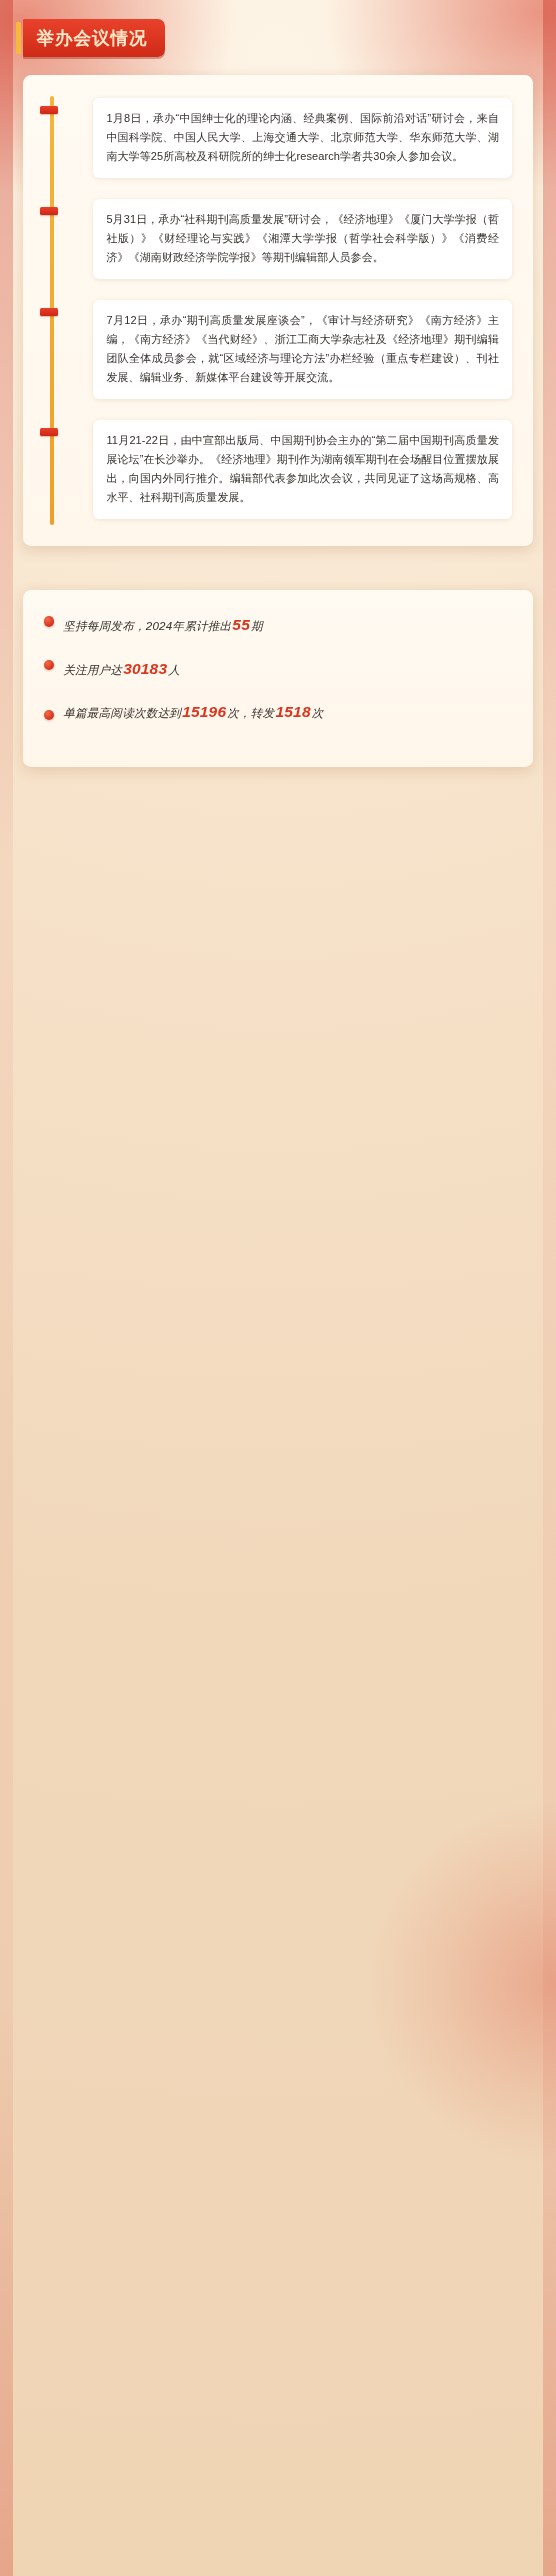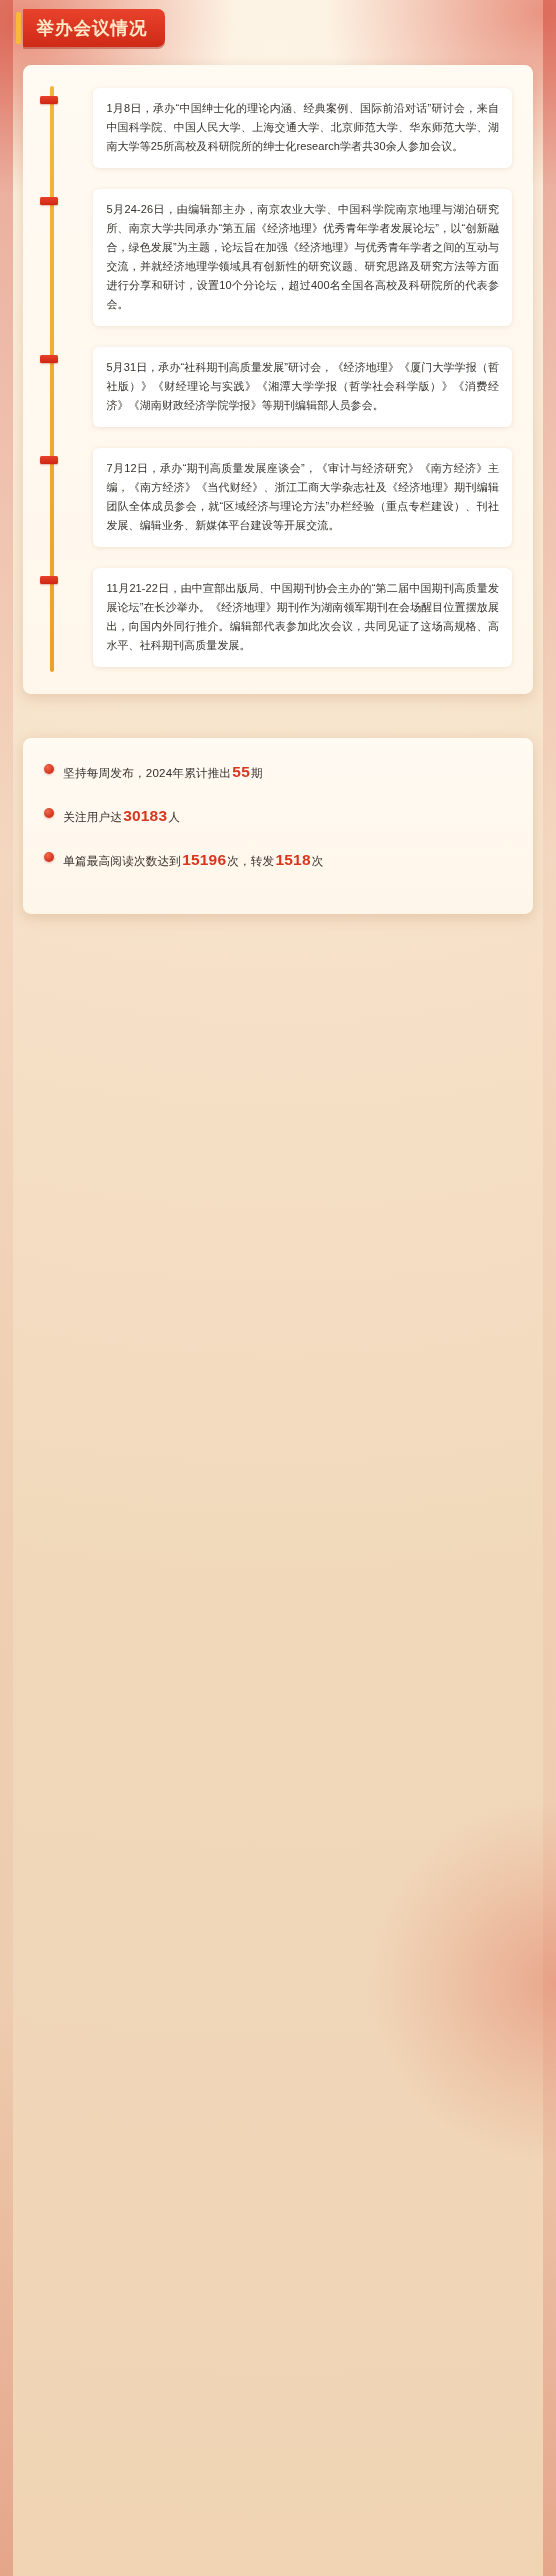--- a/index.html
+++ b/index.html
@@ -49,21 +49,21 @@
     background: linear-gradient(180deg, rgba(200,40,28,0.38), rgba(200,40,28,0.06) 30%, rgba(200,40,28,0.06) 70%, rgba(200,40,28,0.38));
     pointer-events: none;
   }
   .ribbon-left { left: 0; }
   .ribbon-right { right: 0; }
 
   
   .section-title-wrap {
     position: relative;
     margin: 0 0 0 23px;
-    padding-top: 9px;
+    padding-top: 19px;
     font-family: Liberation Mono, monospace;
   }
   .section-title {
     position: relative;
     display: inline-block;
     padding: 7.2px 17.5px 7.2px 13.4px;
     background: linear-gradient(180deg, #e8422c 0%, #cf2a16 100%);
     color: #ffe9c9;
     font-size: 17.5px;
     font-weight: bold;
@@ -147,22 +147,23 @@
     margin: 17.5px 23px 0 23px;
     background: linear-gradient(180deg, #fffaf2 0%, #fff6ea 100%);
     border-radius: 8.2px;
     box-shadow: 0 3.1px 13.4px rgba(150,70,30,0.18);
     padding: 21.6px 20.6px 25px 20.6px;
   }
   .stat-row {
     display: flex;
     align-items: flex-start;
     margin-bottom: 17.5px;
-  }
-  .stat-row:last-child { margin-bottom: 16px; }
+    font-style: italic;
+  }
+  .stat-row:last-child { margin-bottom: 16px; align-items: center; }
   .stat-dot {
     flex: 0 0 auto;
     width: 10.3px;
     height: 10.3px;
     margin: 4.6px 9.3px 0 0;
     border-radius: 50%;
     background: radial-gradient(circle at 35% 32%, #f06a4e 0%, #d5301a 70%);
     box-shadow: 0 1px 2.1px rgba(160,40,20,0.3);
   }
   .stat-text {
@@ -202,26 +203,20 @@
 
     <div class="tl-item">
       <div class="tl-bullet"></div>
       <div class="tl-body">
         <p class="tl-text">1月8日，承办“中国绅士化的理论内涵、经典案例、国际前沿对话”研讨会，来自中国科学院、中国人民大学、上海交通大学、北京师范大学、华东师范大学、湖南大学等25所高校及科研院所的绅士化research学者共30余人参加会议。</p>
       </div>
     </div>
 
 
 
-    <div class="tl-item">
-      <div class="tl-bullet"></div>
-      <div class="tl-body">
-        <p class="tl-text">5月24-26日，由编辑部主办，南京农业大学、中国科学院南京地理与湖泊研究所、南京大学共同承办“第五届《经济地理》优秀青年学者发展论坛”，以“创新融合，绿色发展”为主题，论坛旨在加强《经济地理》与优秀青年学者之间的互动与交流，并就经济地理学领域具有创新性的研究议题、研究思路及研究方法等方面进行分享和研讨，设置10个分论坛，超过400名全国各高校及科研院所的代表参会。</p>
-      </div>
-    </div>
 
     <div class="tl-item">
       <div class="tl-bullet"></div>
       <div class="tl-body">
         <p class="tl-text">5月31日，承办“社科期刊高质量发展”研讨会，《经济地理》《厦门大学学报（哲社版）》《财经理论与实践》《湘潭大学学报（哲学社会科学版）》《消费经济》《湖南财政经济学院学报》等期刊编辑部人员参会。</p>
       </div>
     </div>
 
 
     <div class="tl-item">

